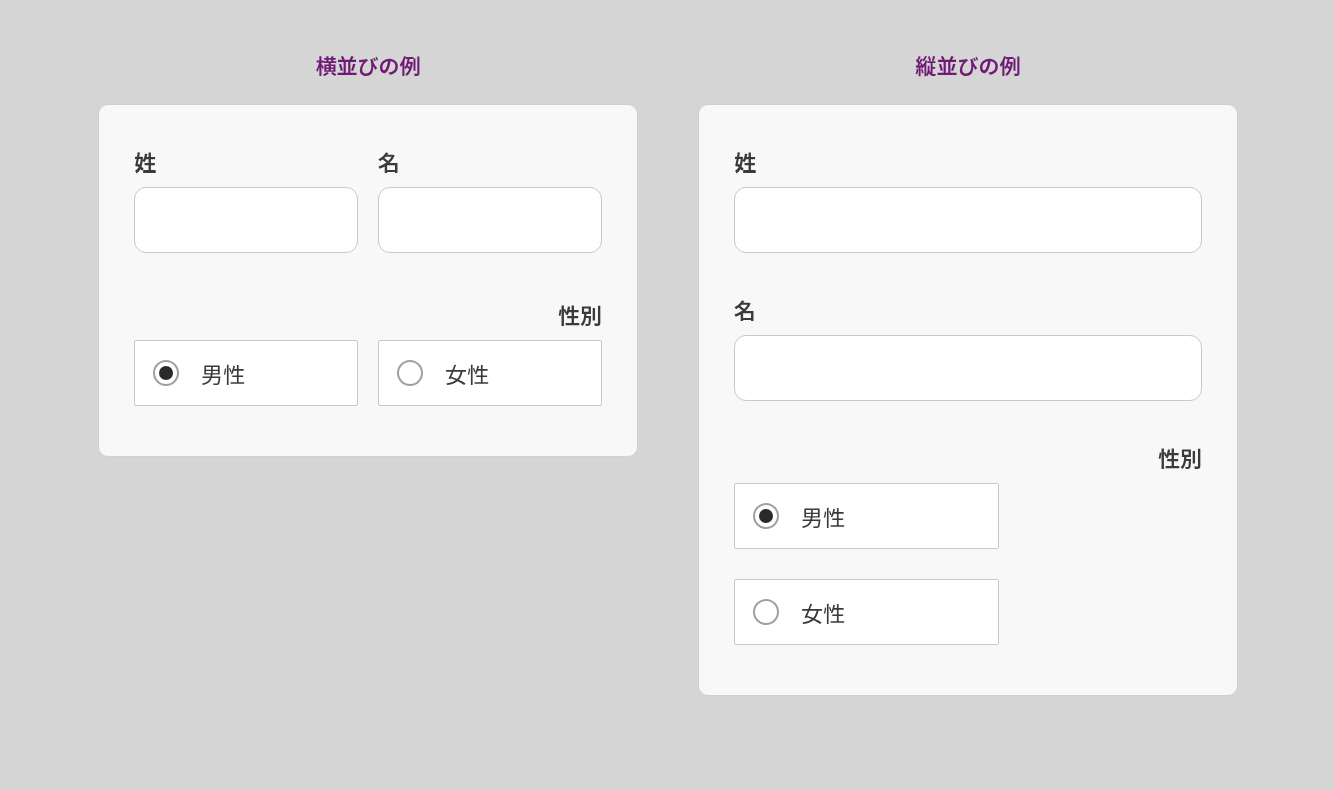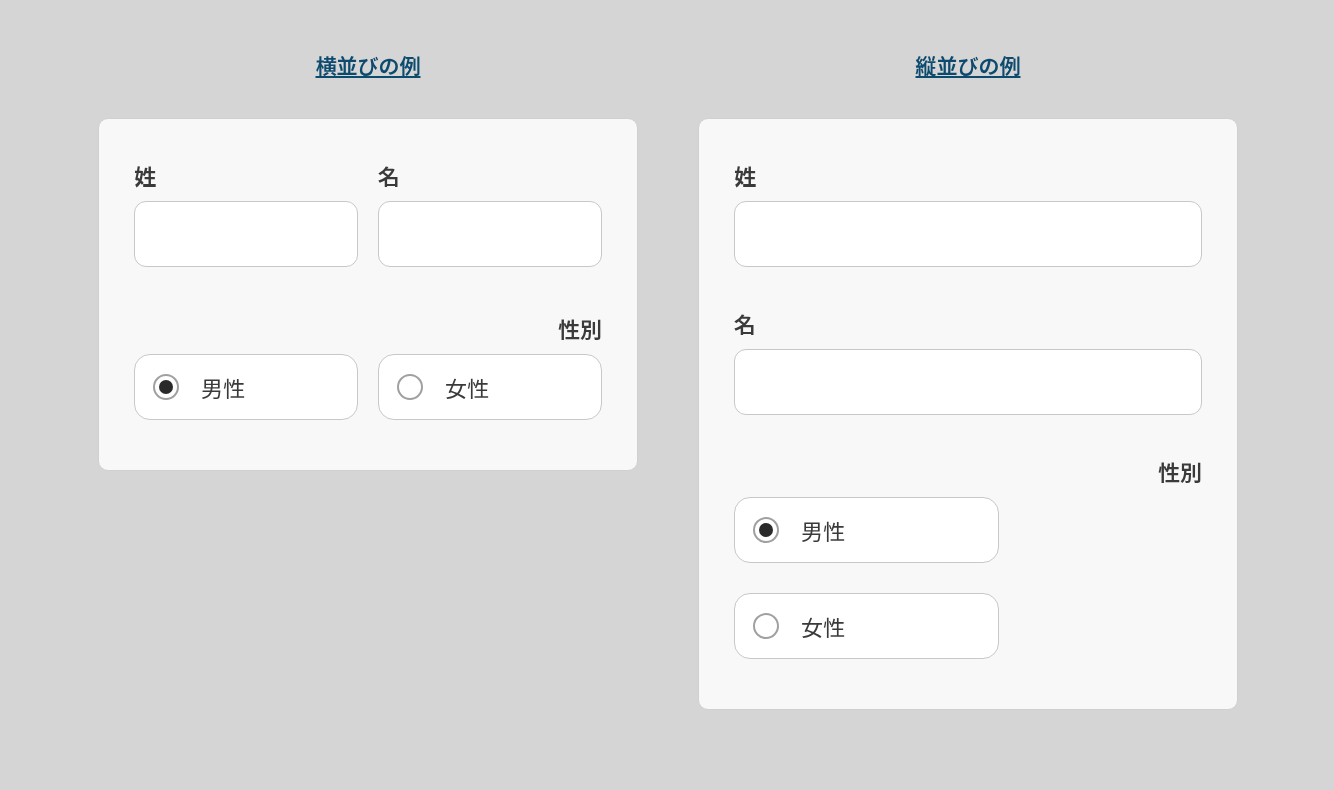--- a/index.html
+++ b/index.html
@@ -24,23 +24,22 @@
     
     .example {
       display: flex;
       flex-direction: column;
       align-items: center;
     }
     
     .example-title {
       font-size: 21px;
       font-weight: 600;
-      color: #0c4a6e;
-      margin-bottom: 38px;
-      text-decoration: underline;
+      color: #701a75;
+      margin-bottom: 24px;
     }
     
     .card {
       background-color: #f8f8f8;
       border: 1px solid #d0d0d0;
       border-radius: 10px;
       padding: 40px 35px 50px 35px;
       width: 540px;
     }
     
@@ -91,21 +90,21 @@
     }
     
     .radio-group-vertical .radio-item:last-child {
       margin-bottom: 0;
     }
     
     .radio-item {
       display: flex;
       align-items: center;
       border: 1.5px solid #c8c8c8;
-      border-radius: 16px;
+      border-radius: 2px;
       background-color: #ffffff;
       height: 66px;
       padding: 0 18px;
       cursor: pointer;
     }
     
     .radio-circle {
       width: 26px;
       height: 26px;
       border: 2px solid #a0a0a0;

